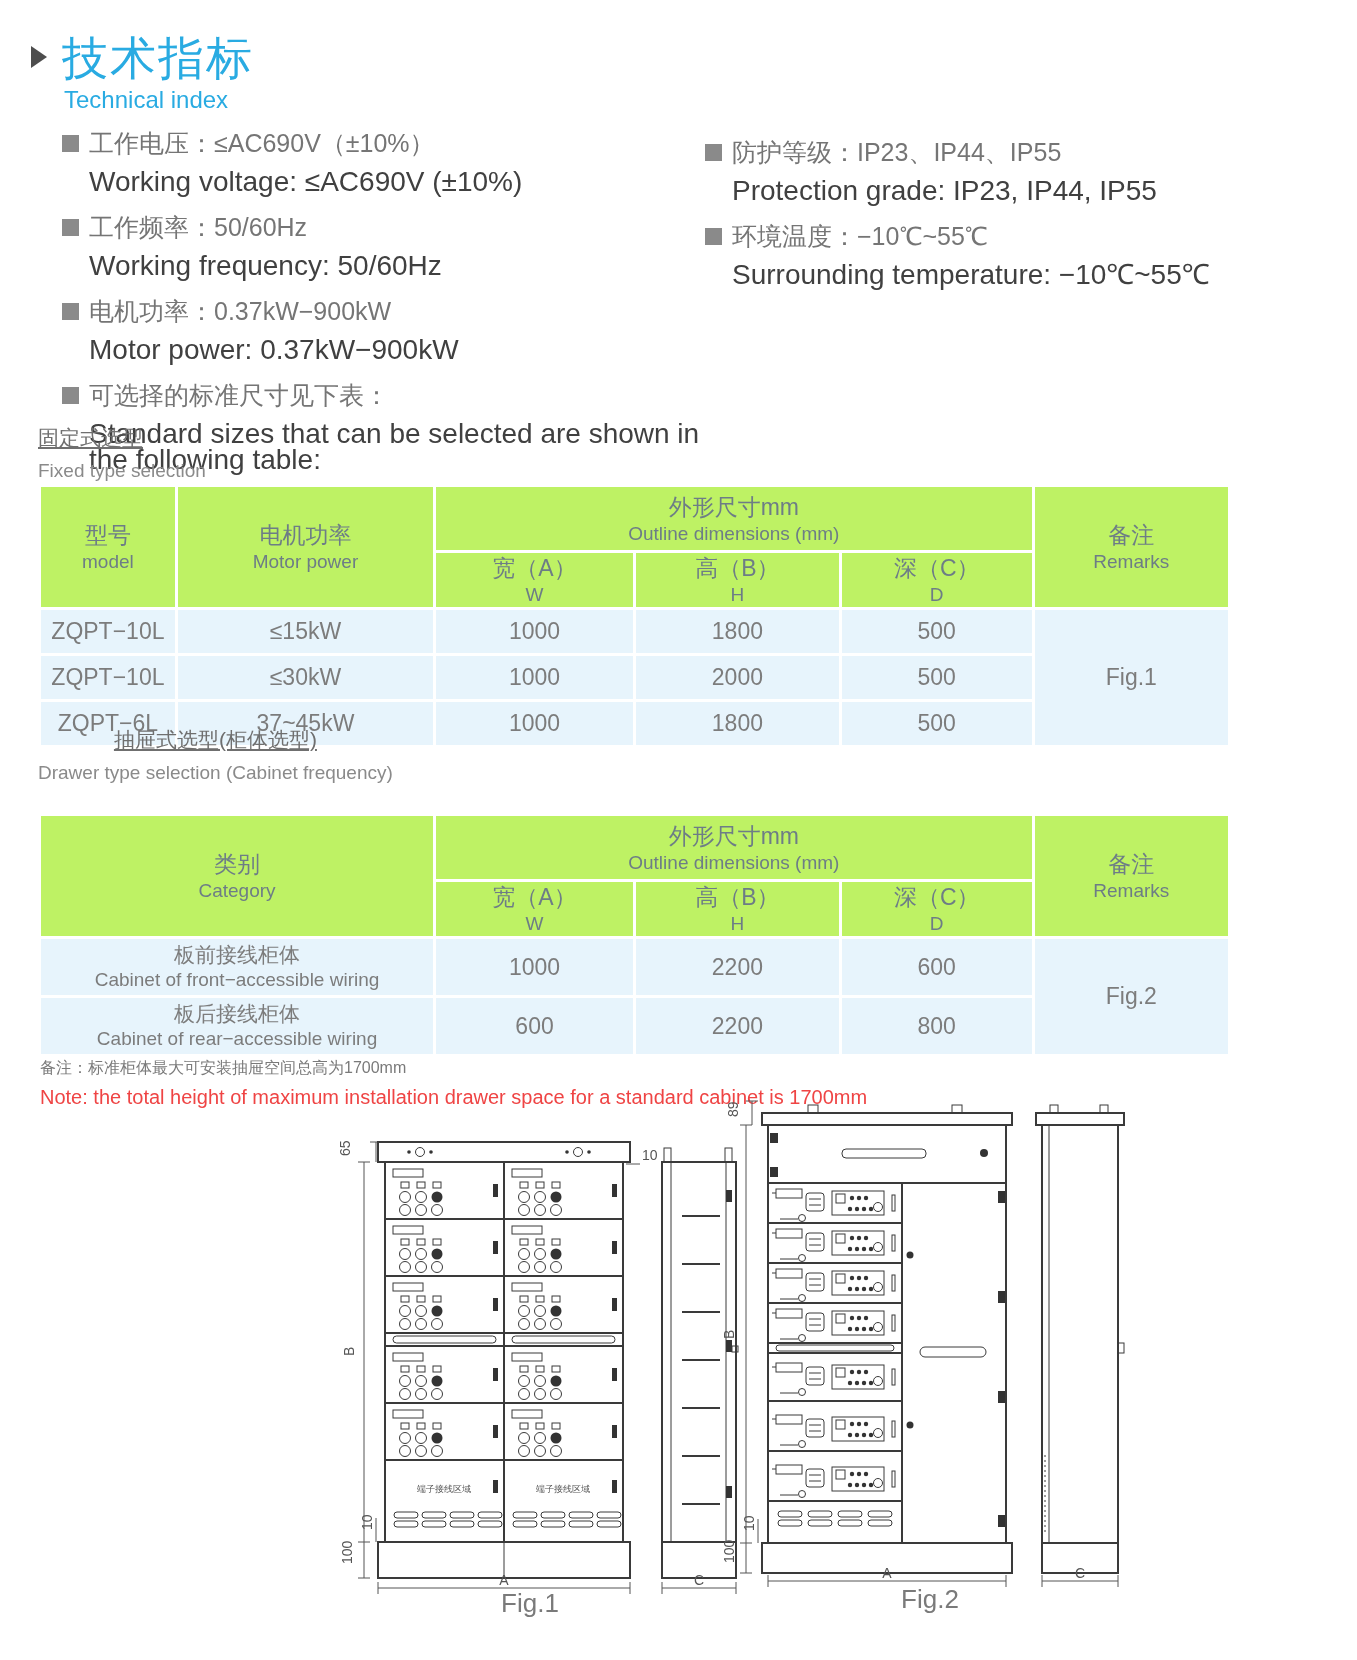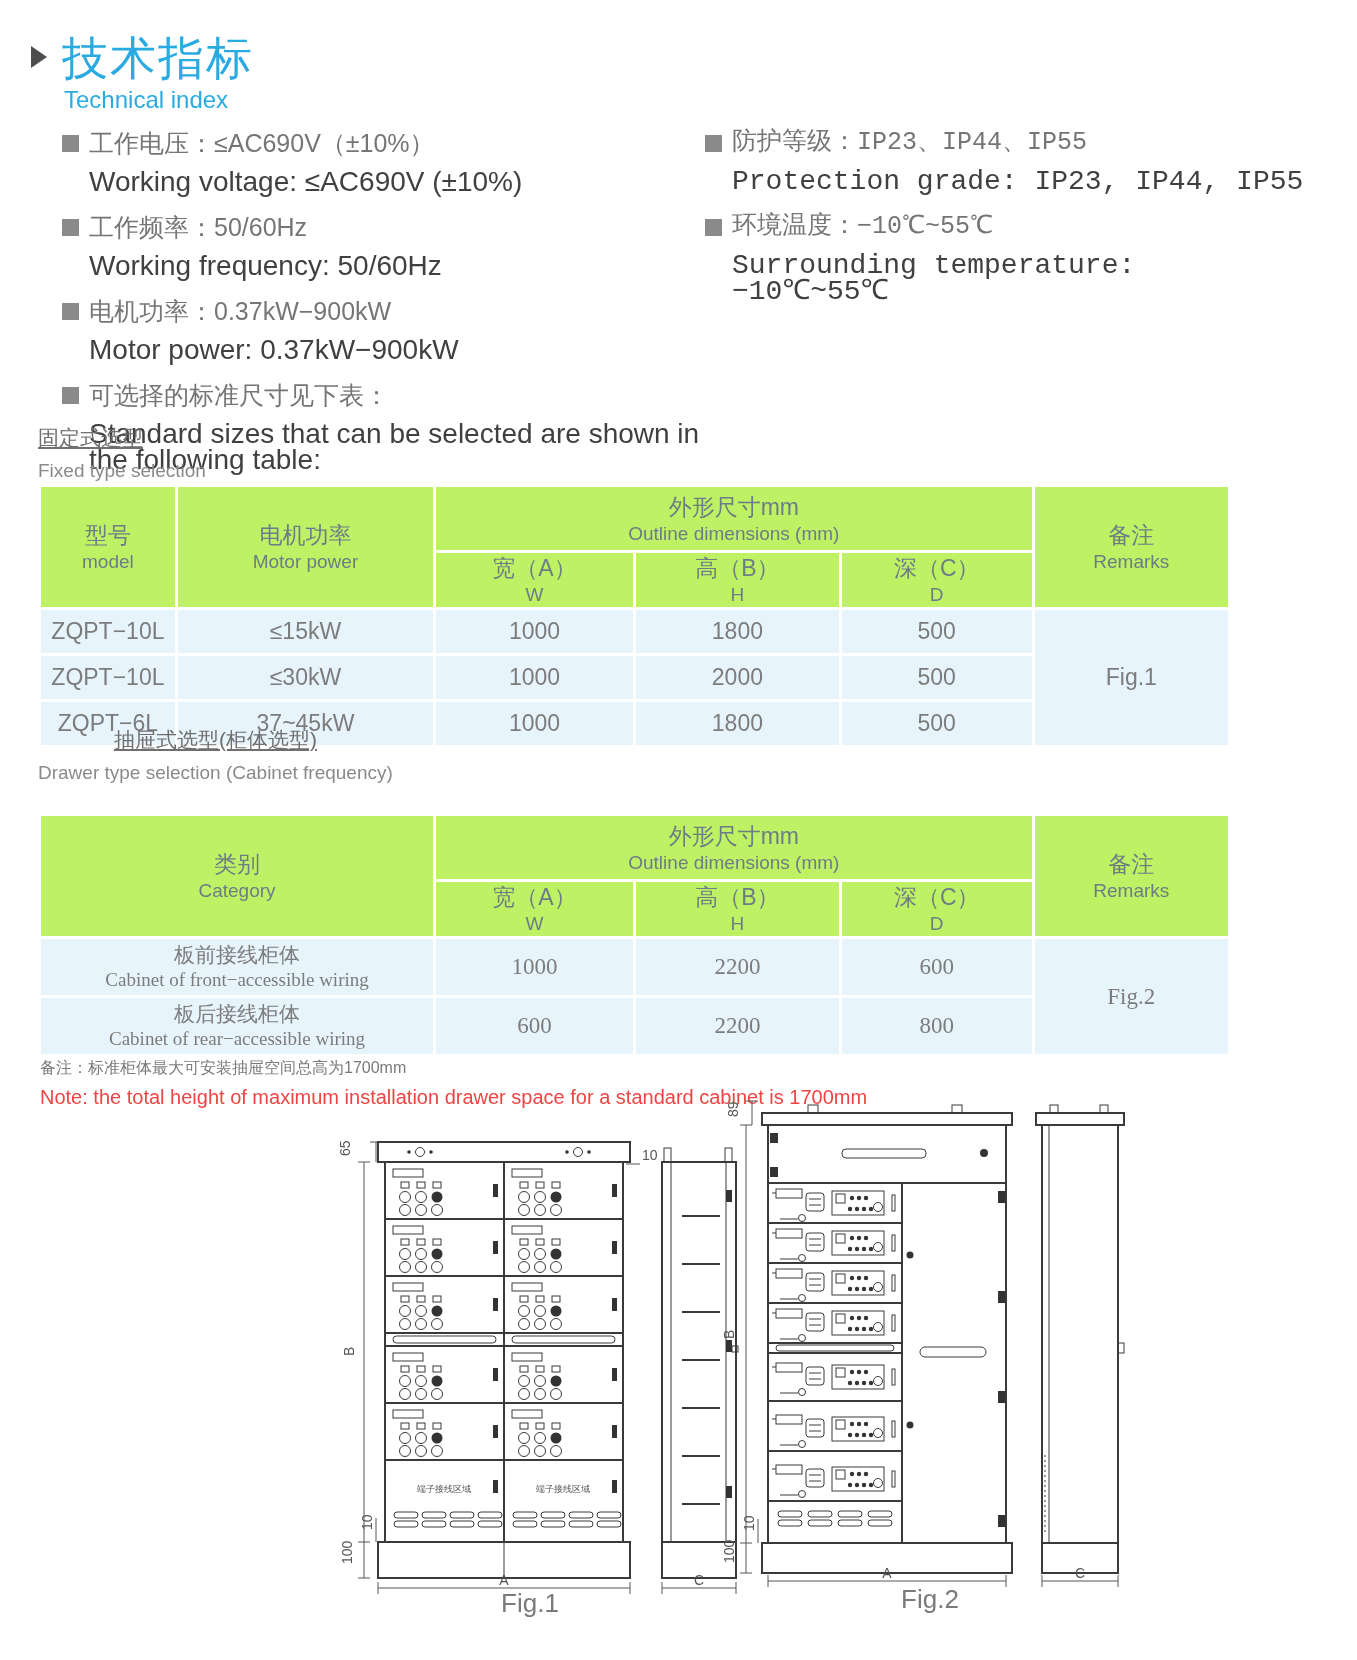--- a/index.html
+++ b/index.html
@@ -12,21 +12,21 @@
   .title-arrow {
     position:absolute; left:31px; top:46px; width:0; height:0;
     border-left:16px solid #4d4d4d; border-top:11px solid transparent; border-bottom:11px solid transparent;
   }
   .page-title { position:absolute; left:62px; top:28px; font-size:46px; color:#29abe2; font-weight:400; letter-spacing:2px; }
   .page-subtitle { position:absolute; left:64px; top:86px; font-size:24px; color:#29abe2; font-weight:400; }
 
   
   .specs { position:absolute; left:62px; top:128px; width:1260px; }
   .spec-col-left { position:absolute; left:0; top:0; width:640px; }
-  .spec-col-right { position:absolute; left:643px; top:0; width:600px;font-family:Liberation Mono, monospace; }
+  .spec-col-right { position:absolute; left:643px; top:9px; width:600px; }
   .spec-item { margin-bottom:15px; }
   .spec-zh { display:flex; align-items:center; font-size:25px; color:#757575; line-height:30px; }
   .bullet { width:17px; height:17px; background:#8a8a8a; margin-right:10px; flex:0 0 17px; }
   .spec-en { font-size:28px; color:#404040; margin:11px 0 17px 27px; line-height:26px; }
   .spec-item.gap-top { margin-top:16px; }
 
   
   .tbl-caption { position:absolute; left:38px; }
   .cap-zh { font-size:21px; color:#6f6f6f; text-decoration:underline; }
   .cap-en { font-size:19px; color:#8a8a8a; margin-top:8px; }
@@ -34,21 +34,21 @@
   
   table.spec-table { position:absolute; left:38px; width:1193px; border-collapse:collapse; table-layout:fixed; }
   table.spec-table th, table.spec-table td { border:3px solid #ffffff; text-align:center; vertical-align:middle; font-weight:400; }
   table.spec-table th { background:#bef264; color:#6d7d86; }
   table.spec-table td { background:#e7f4fc; color:#7c7c7c; font-size:23px; }
   .hz { font-size:23px; line-height:30px; }
   .he { font-size:19px; line-height:24px; }
   tr.hdr-group { height:66px; }
   tr.hdr-sub { height:48px; }
   tr.data-row1 { height:46px; }
-  tr.data-row2 { height:59px;font-family:Liberation Serif, serif; }
+  tr.data-row2 { height:59px; }
   .cat-zh { font-size:21px; line-height:26px; }
   .cat-en { font-size:19px; line-height:24px; }
 
   
   .note { position:absolute; left:40px; top:1058px; }
   .note-zh { font-size:16px; color:#7a7a7a; }
   .note-en { font-size:20px; color:#ef4444; margin-top:7px; }
 
   
   .fig1-wrap { position:absolute; left:330px; top:1130px; }

